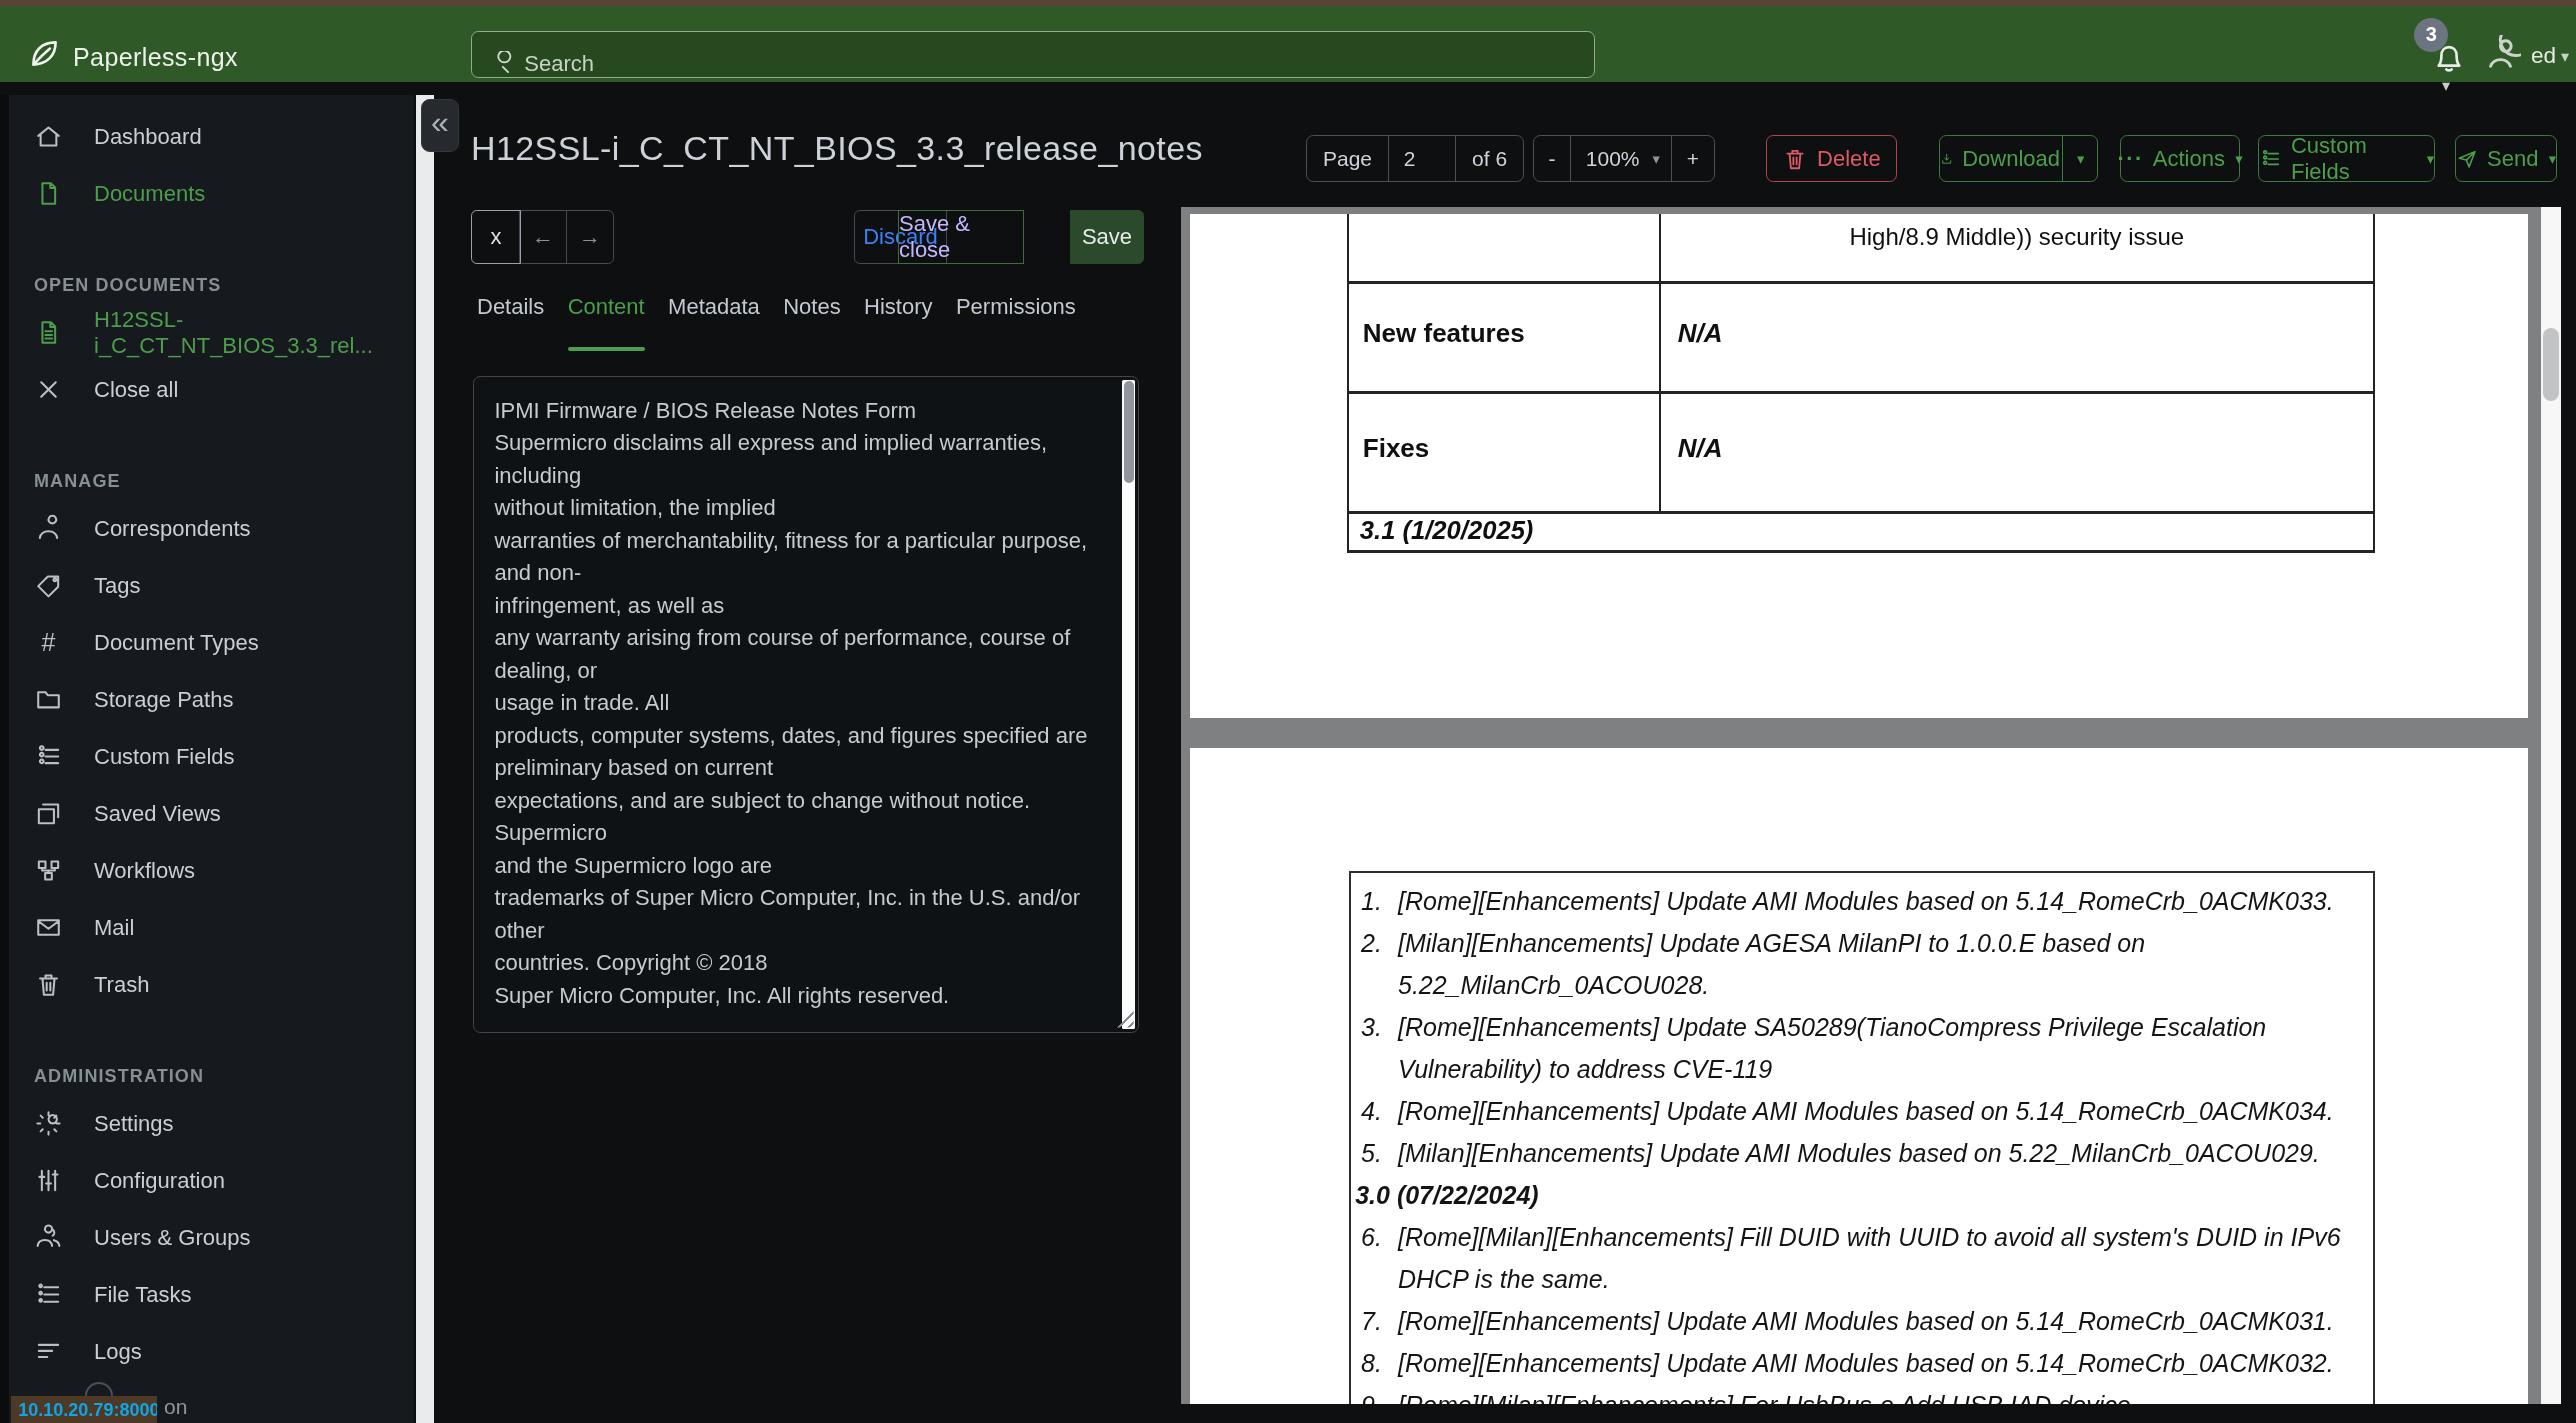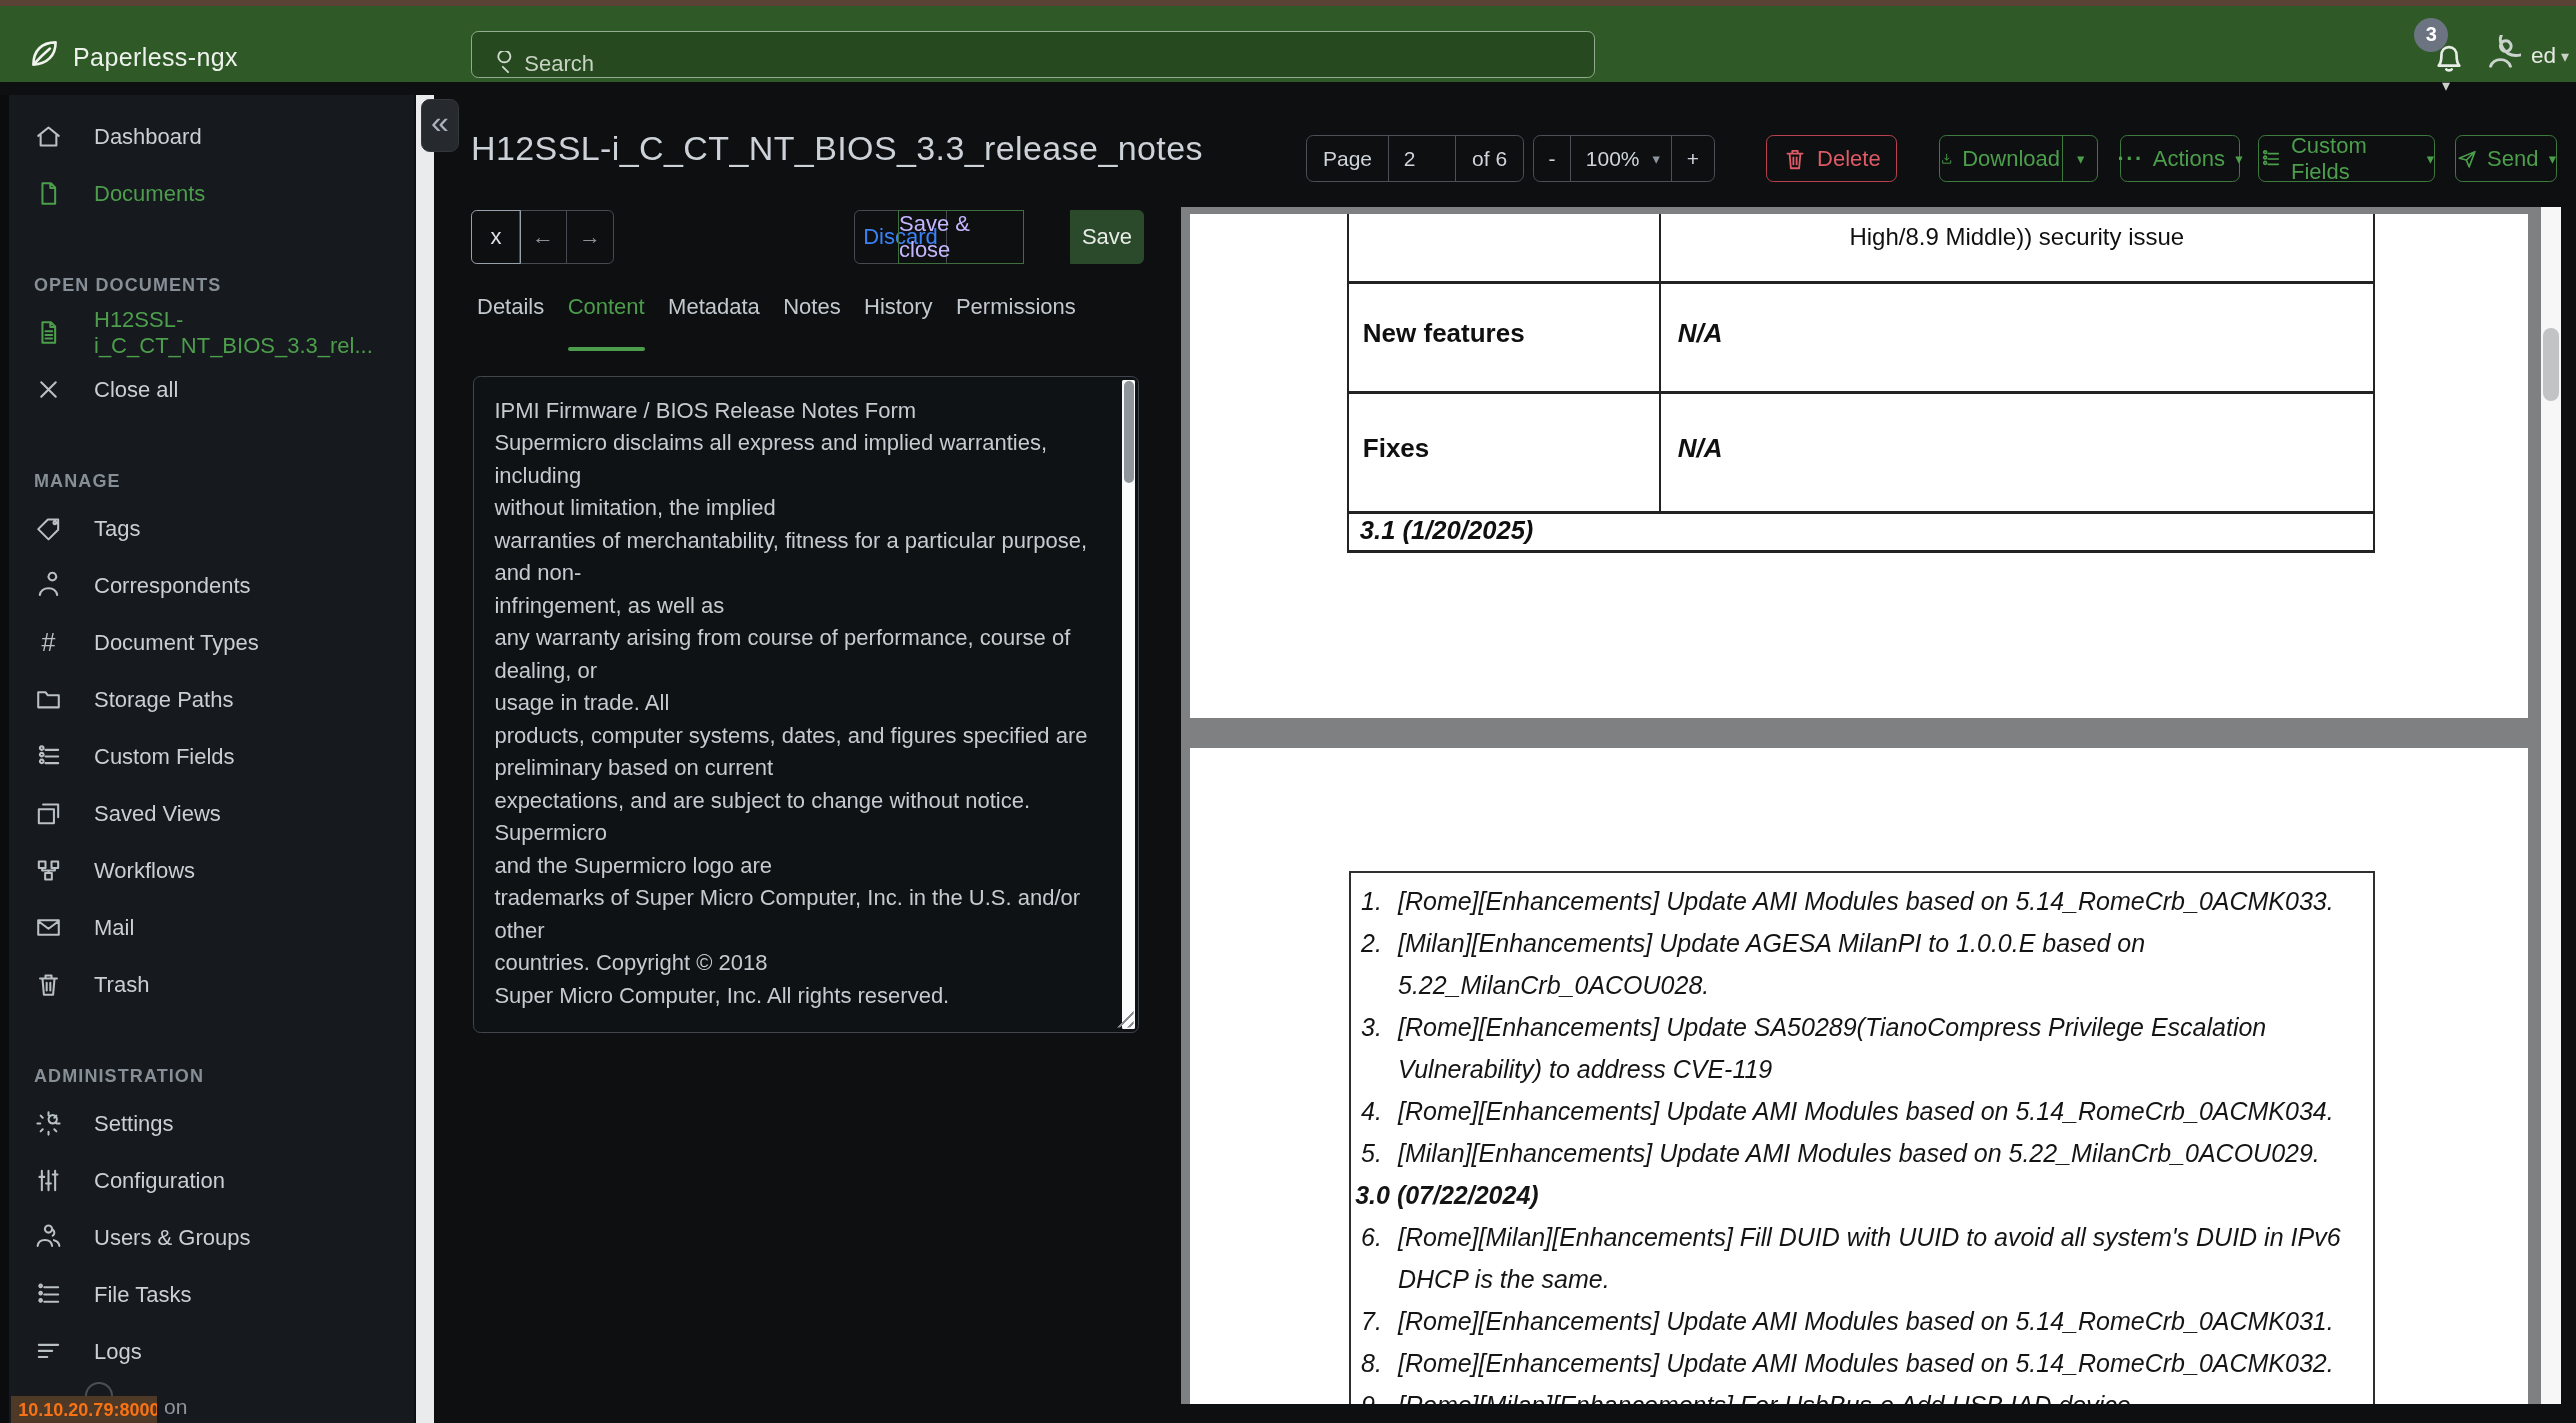--- a/index.html
+++ b/index.html
@@ -27,21 +27,21 @@
   
   .sidebar { position:absolute; left:0; top:95px; width:414px; height:1329px; background:#16191d; overflow:hidden; padding-top:13px; }
   .sidebar-edge { position:absolute; left:0; top:95px; width:8.8px; height:1329px; background:#0a0c0e; }
   .side-scrollbar { position:absolute; left:416px; top:95px; width:17.5px; height:1329px; background:#e9ebed; }
   .collapse-btn { position:absolute; left:421px; top:99px; width:38px; height:53px; background:#26292e; border:0.7px solid #33383d; border-radius:8.8px; color:#aab3bc; font-size:32px; display:flex; align-items:center; justify-content:center; padding-bottom:5.8px; }
   .side-entry { display:flex; align-items:center; height:57px; padding-left:34px; color:#c9cfd4; font-size:22px; cursor:default; }
   .side-entry .icon { width:29px; height:29px; margin-right:31px; flex:0 0 auto; color:#b9c0c6; display:flex; align-items:center; justify-content:center; font-size:25px; }
   .side-entry.active { color:#4c9e4c; }
   .side-entry.active .icon { color:#4c9e4c; }
   .side-entry.section-header { height:37px; margin-top:45px; font-size:18px; letter-spacing:1.1px; color:#878f96; font-weight:bold; }
-  .status-tip { position:absolute; left:11px; top:1396px; width:146px; height:28px; background:#4d3925; color:#f97316; font-weight:bold; font-size:18px; line-height:28px; padding-left:7.3px; overflow:hidden; }
+  .status-tip { position:absolute; left:11px; top:1396px; width:146px; height:28px; background:#4d3925; color:#0ea5e9; font-weight:bold; font-size:18px; line-height:28px; padding-left:7.3px; overflow:hidden; }
   .status-frag { position:absolute; left:164px; top:1395px; font-size:21px; color:#8f979e; }
   .doc-partial-icon { position:absolute; left:85px; top:1382px; width:28px; height:28px; border:2.2px solid #4a5055; border-radius:50%; }
 
   
   .doc-title { position:absolute; left:471px; top:129px; font-size:34px; color:#ccd2d8; font-weight:500; letter-spacing:0.4px; }
   .pager { position:absolute; left:1306px; top:135px; height:47px; display:flex; border:1.5px solid #4b5157; border-radius:7.3px; color:#ced4da; font-size:21px; }
   .pager .seg { display:flex; align-items:center; justify-content:center; padding:0 16px; }
   .pager .seg + .seg { border-left:1.5px solid #4b5157; }
   .pager input { width:66px; background:transparent; border:none; outline:none; color:#ced4da; font-size:21px; font-family:inherit; padding-left:14.6px; }
   .zoomctl { position:absolute; left:1533px; top:135px; height:47px; display:flex; border:1.5px solid #4b5157; border-radius:7.3px; color:#ced4da; font-size:21px; }
@@ -190,33 +190,33 @@
       </div>
 
       <div class="side-entry section-header">
 
         <span class="label">MANAGE</span>
       </div>
 
       <div class="side-entry">
         <span class="icon">
           <svg class="glyph" viewBox="0 0 24 24" fill="none" stroke="currentColor" stroke-width="1.7" stroke-linecap="round" stroke-linejoin="round">
+            <path d="M15.2 7.9 A3.2 3.2 0 1 0 15.19 7.9 M4.8 19.8 C5.6 15.8 8.6 14.2 12 14.2 C15.4 14.2 18.4 15.8 19.2 19.8"></path>
+          </svg>
+        </span>
+        <span class="label">Correspondents</span>
+      </div>
+
+      <div class="side-entry">
+        <span class="icon">
+          <svg class="glyph" viewBox="0 0 24 24" fill="none" stroke="currentColor" stroke-width="1.7" stroke-linecap="round" stroke-linejoin="round">
             <path d="M3.5 12.5 L11.5 4.5 H20 V13 L12 21 Z M17.3 8.5 A1.2 1.2 0 1 0 17.29 8.5"></path>
           </svg>
         </span>
         <span class="label">Tags</span>
-      </div>
-
-      <div class="side-entry">
-        <span class="icon">
-          <svg class="glyph" viewBox="0 0 24 24" fill="none" stroke="currentColor" stroke-width="1.7" stroke-linecap="round" stroke-linejoin="round">
-            <path d="M15.2 7.9 A3.2 3.2 0 1 0 15.19 7.9 M4.8 19.8 C5.6 15.8 8.6 14.2 12 14.2 C15.4 14.2 18.4 15.8 19.2 19.8"></path>
-          </svg>
-        </span>
-        <span class="label">Correspondents</span>
       </div>
 
       <div class="side-entry">
         <span class="icon">#</span>
         <span class="label">Document Types</span>
       </div>
 
       <div class="side-entry">
         <span class="icon">
           <svg class="glyph" viewBox="0 0 24 24" fill="none" stroke="currentColor" stroke-width="1.7" stroke-linecap="round" stroke-linejoin="round">

